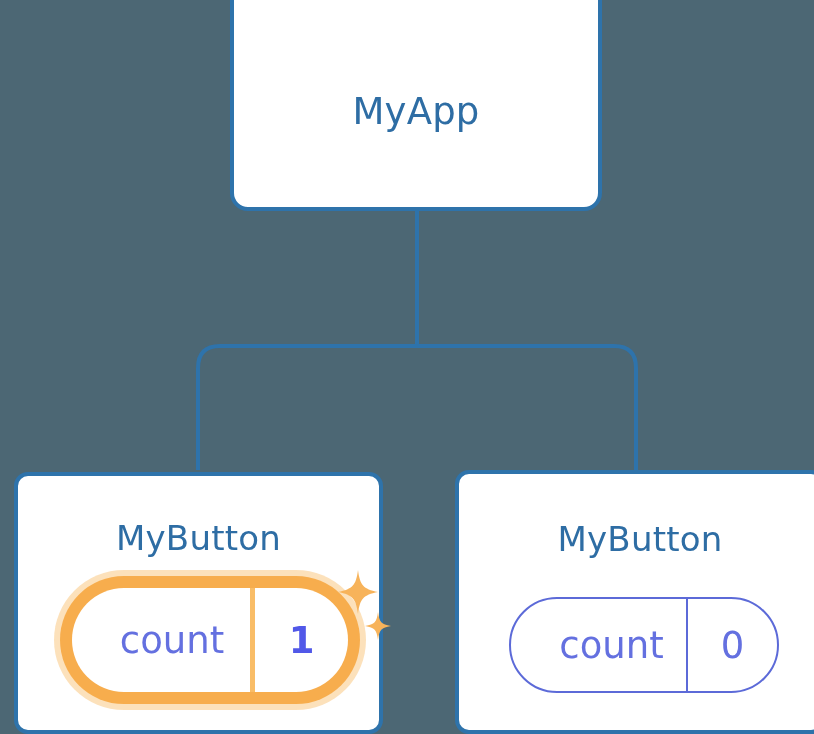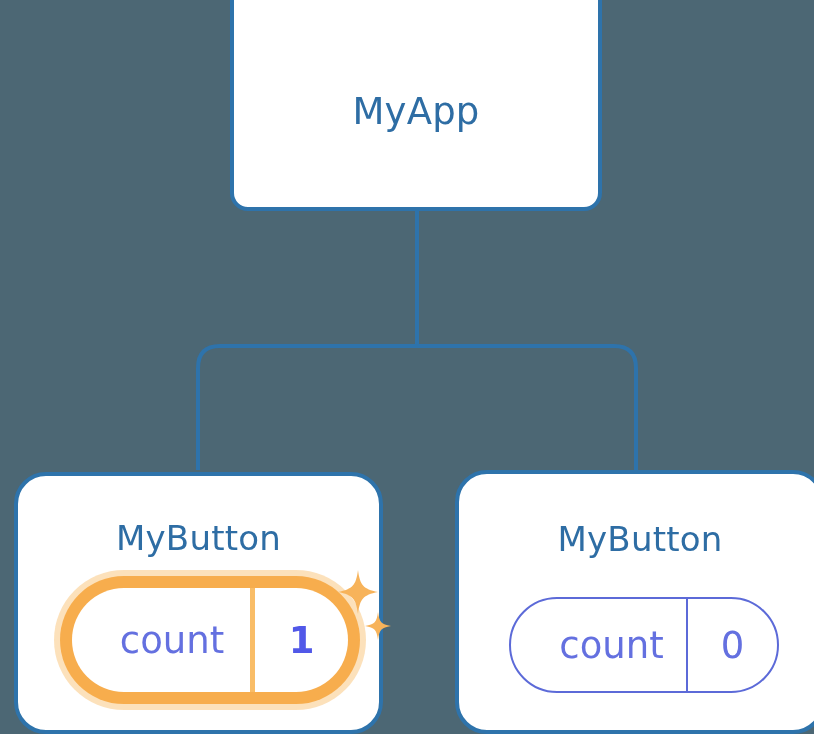--- a/index.html
+++ b/index.html
@@ -28,21 +28,21 @@
     top: 0;
     width: 814px;
     height: 734px;
   }
 
   
   .card {
     position: absolute;
     background: #ffffff;
     border: 4px solid #2e73ab;
-    border-radius: 32px;
+    border-radius: 14px;
     box-sizing: border-box;
   }
   .card-root {
     left: 218px;
     top: -18px;
     width: 372px;
     height: 229px;
     border-radius: 18px;
   }
   .card-child-left {

